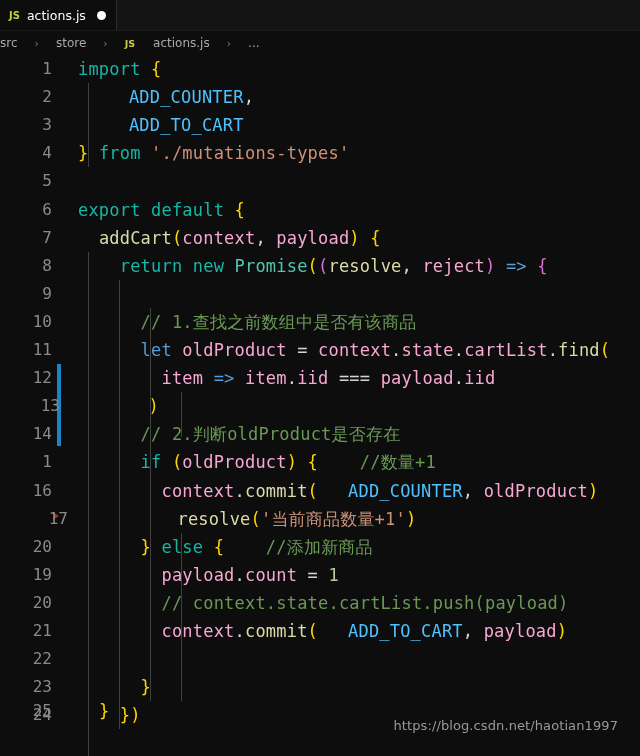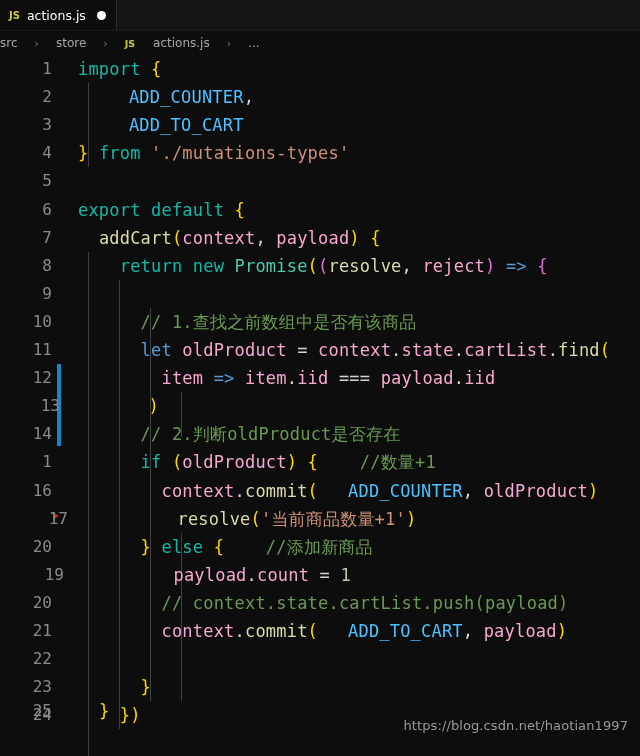--- a/index.html
+++ b/index.html
@@ -144,21 +144,21 @@
   .cmt     { color: #6a9955; }   
   .num     { color: #b5cea8; }   
   .op      { color: #d4d4d4; }   
   .arrow   { color: #569cd6; }
   .br1     { color: #ffd700; }   
   .br2     { color: #da70d6; }
 
   
   #watermark {
     position: absolute;
-    right: 12px;
+    right: 22px;
     bottom: 24px;
     font-family: "DejaVu Sans", "Liberation Sans", sans-serif;
     font-size: 13px;
     color: #9a9a9a;
     letter-spacing: 0.1px;
     text-align: center;
   }
 </style>
 </head>
 <body>
@@ -207,21 +207,21 @@
       <div class="code-row" style="top: 224.8px; position: absolute; left: 0px; right: 0px;"><span class="lineno">9</span></div>
       <div class="code-row" style="top: 252.9px; position: absolute; left: 0px; right: 12px;"><span class="lineno">10</span><span class="code-text">      <span class="cmt">// 1.查找之前数组中是否有该商品</span></span></div>
       <div class="code-row" style="top: 281px; position: absolute; left: 0px; right: 0px;"><span class="lineno">11</span><span class="code-text">      <span class="kw2">let</span> <span class="ident">oldProduct</span> <span class="op">=</span> <span class="ident">context</span><span class="op">.</span><span class="ident">state</span><span class="op">.</span><span class="ident">cartList</span><span class="op">.</span><span class="fn">find</span><span class="br1">(</span></span></div>
       <div class="code-row" style="top: 309.1px; position: absolute; left: 0px; right: 0px;"><span class="lineno">12</span><span class="code-text">        <span class="ident">item</span> <span class="arrow">=&gt;</span> <span class="ident">item</span><span class="op">.</span><span class="ident">iid</span> <span class="op">===</span> <span class="ident">payload</span><span class="op">.</span><span class="ident">iid</span></span></div>
       <div class="code-row" style="top: 337.2px; position: absolute; left: 8px; right: 0px;"><span class="lineno">13</span><span class="code-text">      <span class="br1">)</span></span></div>
       <div class="code-row" style="top: 365.3px; position: absolute; left: 0px; right: 0px;"><span class="lineno">14</span><span class="code-text">      <span class="cmt">// 2.判断oldProduct是否存在</span></span></div>
       <div class="code-row" style="top: 393.4px; position: absolute; left: 0px; right: 0px;"><span class="lineno">1</span><span class="code-text">      <span class="kw">if</span> <span class="br1">(</span><span class="ident">oldProduct</span><span class="br1">)</span> <span class="br1">{</span>    <span class="cmt">//数量+1</span></span></div>
       <div class="code-row" style="top: 421.5px; position: absolute; left: 0px; right: 0px;"><span class="lineno">16</span><span class="code-text">        <span class="ident">context</span><span class="op">.</span><span class="fn">commit</span><span class="br1">(</span><span class="const">ADD_COUNTER</span><span class="op">,</span> <span class="ident">oldProduct</span><span class="br1">)</span></span></div>
       <div class="code-row" style="top: 449.6px; position: absolute; left: 16px; right: 0px;"><span class="lineno">17</span><span class="code-text">        <span class="fn">resolve</span><span class="br1">(</span><span class="str">'当前商品数量+1'</span><span class="br1">)</span></span></div>
       <div class="code-row" style="top: 477.7px; position: absolute; left: 0px; right: 0px;"><span class="lineno">20</span><span class="code-text">      <span class="br1">}</span> <span class="kw">else</span> <span class="br1">{</span>    <span class="cmt">//添加新商品</span></span></div>
-      <div class="code-row" style="top: 505.8px; position: absolute; left: 12px; right: 0px; padding-left: 24px;"><span class="lineno">19</span><span class="code-text">        <span class="ident">payload</span><span class="op">.</span><span class="ident">count</span> <span class="op">=</span> <span class="num">1</span></span></div>
+      <div class="code-row" style="top: 505.8px; position: absolute; left: 0px; right: 0px; padding-left: 24px;"><span class="lineno">19</span><span class="code-text">        <span class="ident">payload</span><span class="op">.</span><span class="ident">count</span> <span class="op">=</span> <span class="num">1</span></span></div>
       <div class="code-row" style="top: 533.9px; position: absolute; left: 0px; right: 0px;"><span class="lineno">20</span><span class="code-text">        <span class="cmt">// context.state.cartList.push(payload)</span></span></div>
       <div class="code-row" style="top: 562px; position: absolute; left: 0px; right: 0px;"><span class="lineno">21</span><span class="code-text">        <span class="ident">context</span><span class="op">.</span><span class="fn">commit</span><span class="br1">(</span><span class="const">ADD_TO_CART</span><span class="op">,</span> <span class="ident">payload</span><span class="br1">)</span></span></div>
       <div class="code-row" style="top: 590.1px; position: absolute; left: 0px; right: 0px;"><span class="lineno">22</span></div>
       <div class="code-row" style="top: 618.2px; position: absolute; left: 0px; right: 0px;"><span class="lineno">23</span><span class="code-text">      <span class="br1">}</span></span></div>
       <div class="code-row" style="top: 646.3px; position: absolute; left: 0px; right: 0px;"><span class="lineno">24</span><span class="code-text">    <span class="br1">}</span><span class="br1">)</span></span></div>
       <div class="code-row" style="top: 642px; position: absolute; left: 0px; right: 0px;"><span class="lineno">25</span><span class="code-text">  <span class="br1">}</span></span></div>
     </div>
 
   <div id="watermark">https://blog.csdn.net/haotian1997</div>
 </div>

